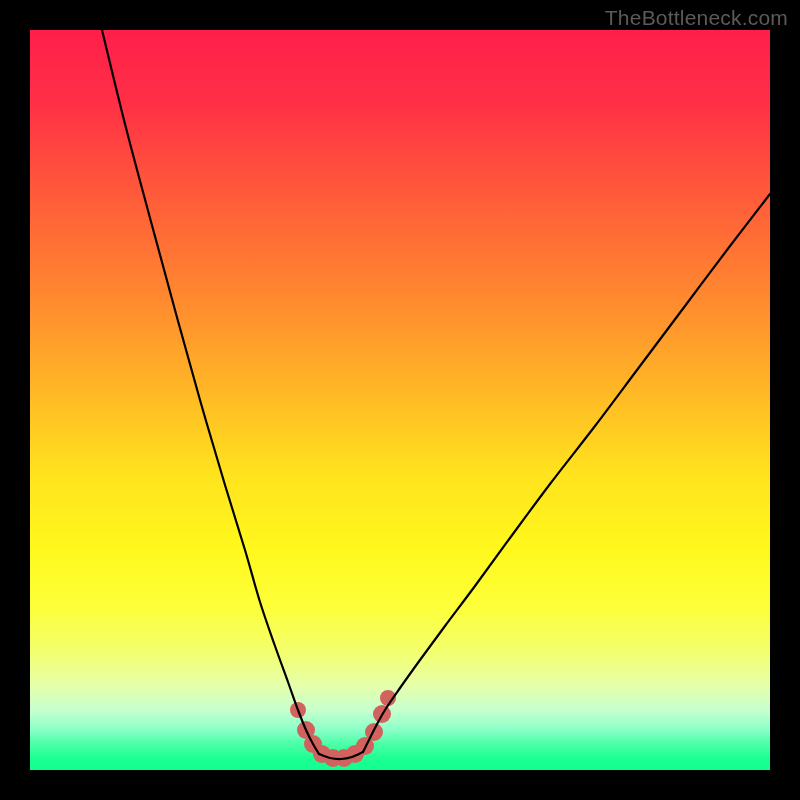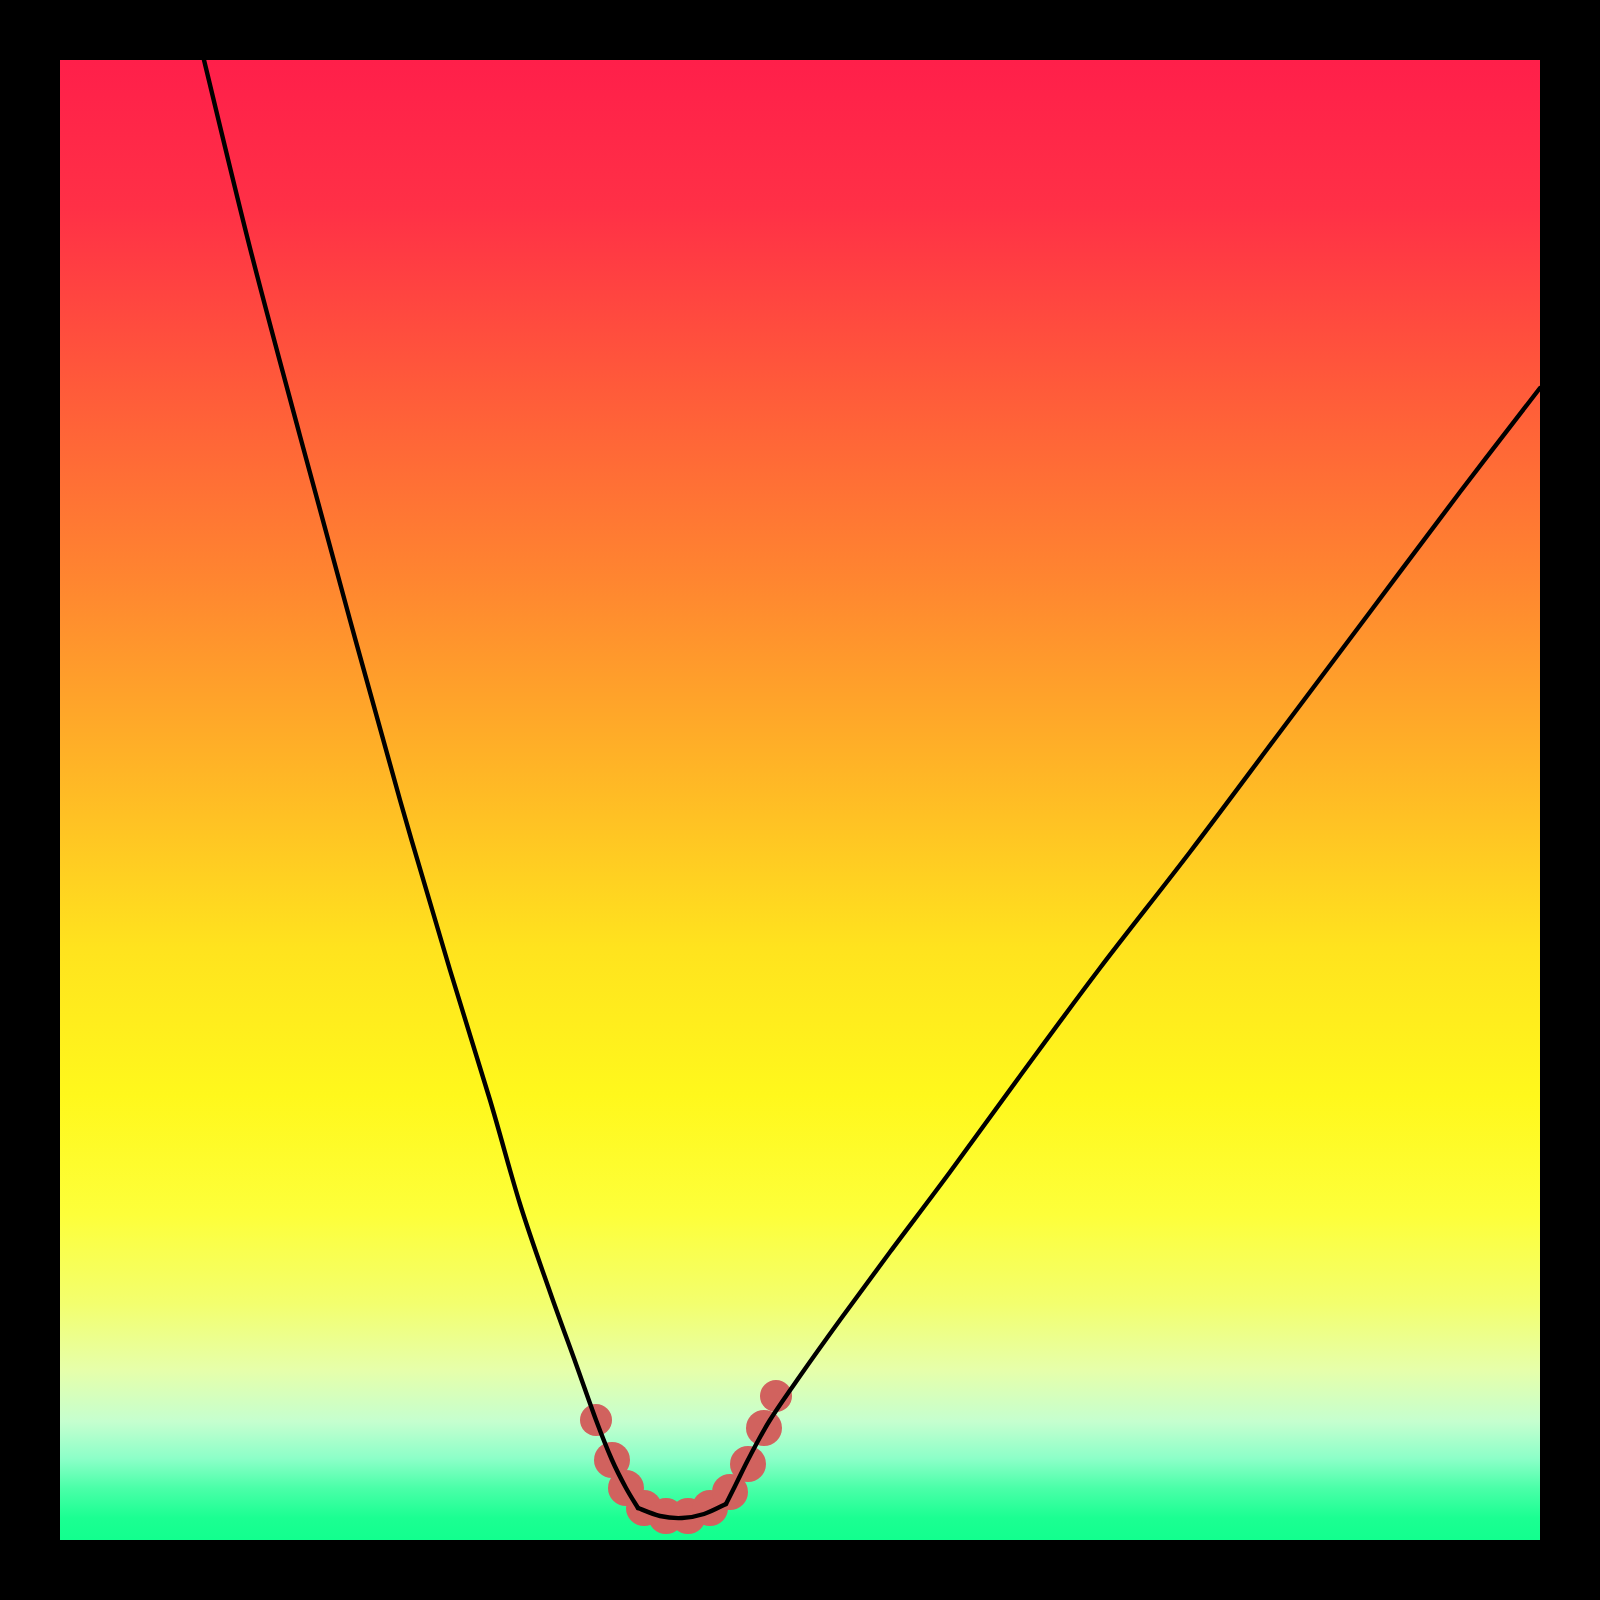--- a/index.html
+++ b/index.html
@@ -90,13 +90,14 @@
           <circle cx="335" cy="716" r="9" fill="#d1625e"></circle>
           <circle cx="344" cy="702" r="9" fill="#d1625e"></circle>
           <circle cx="352" cy="684" r="9" fill="#d1625e"></circle>
           <circle cx="358" cy="668" r="8" fill="#d1625e"></circle>
         </g>
       <path id="curve-left" fill="none" stroke-width="2.2" stroke-linecap="round" stroke="#000000" d="M 72 0 C 75.83 15.67, 87.00 62.67, 95 94 C 103.00 125.33, 111.67 157.00, 120 188 C 128.33 219.00, 136.67 249.67, 145 280 C 153.33 310.33, 161.67 340.83, 170 370 C 178.33 399.17, 187.50 430.00, 195 455 C 202.50 480.00, 209.17 500.50, 215 520 C 220.83 539.50, 225.00 556.00, 230 572 C 235.00 588.00, 240.33 602.67, 245 616 C 249.67 629.33, 254.17 641.33, 258 652 C 261.83 662.67, 265.00 672.00, 268 680 C 271.00 688.00, 273.50 694.33, 276 700 C 278.50 705.67, 280.83 710.00, 283 714 C 285.17 718.00, 288.00 722.33, 289 724"></path>
       <path id="curve-right" fill="none" stroke-width="2.2" stroke-linecap="round" stroke="#000000" d="M 740 164 C 733.33 172.67, 714.17 197.33, 700 216 C 685.83 234.67, 670.00 256.00, 655 276 C 640.00 296.00, 625.00 316.00, 610 336 C 595.00 356.00, 580.00 376.33, 565 396 C 550.00 415.67, 534.17 435.33, 520 454 C 505.83 472.67, 492.50 491.00, 480 508 C 467.50 525.00, 455.83 541.33, 445 556 C 434.17 570.67, 424.17 583.67, 415 596 C 405.83 608.33, 397.50 619.67, 390 630 C 382.50 640.33, 375.83 649.67, 370 658 C 364.17 666.33, 359.17 673.33, 355 680 C 350.83 686.67, 347.83 692.67, 345 698 C 342.17 703.33, 340.00 708.00, 338 712 C 336.00 716.00, 333.83 720.33, 333 722"></path>
       <path id="curve-floor" fill="none" stroke-width="2.2" stroke-linecap="round" stroke="#000000" d="M 289 724 C 290.83 724.67, 296.33 727.17, 300 728 C 303.67 728.83, 307.33 729.17, 311 729 C 314.67 728.83, 318.33 728.17, 322 727 C 325.67 725.83, 331.17 722.83, 333 722"></path>
     </svg>
   </div>
+  <div class="watermark">TheBottleneck.com</div>
 </div>
 
 </body></html>

